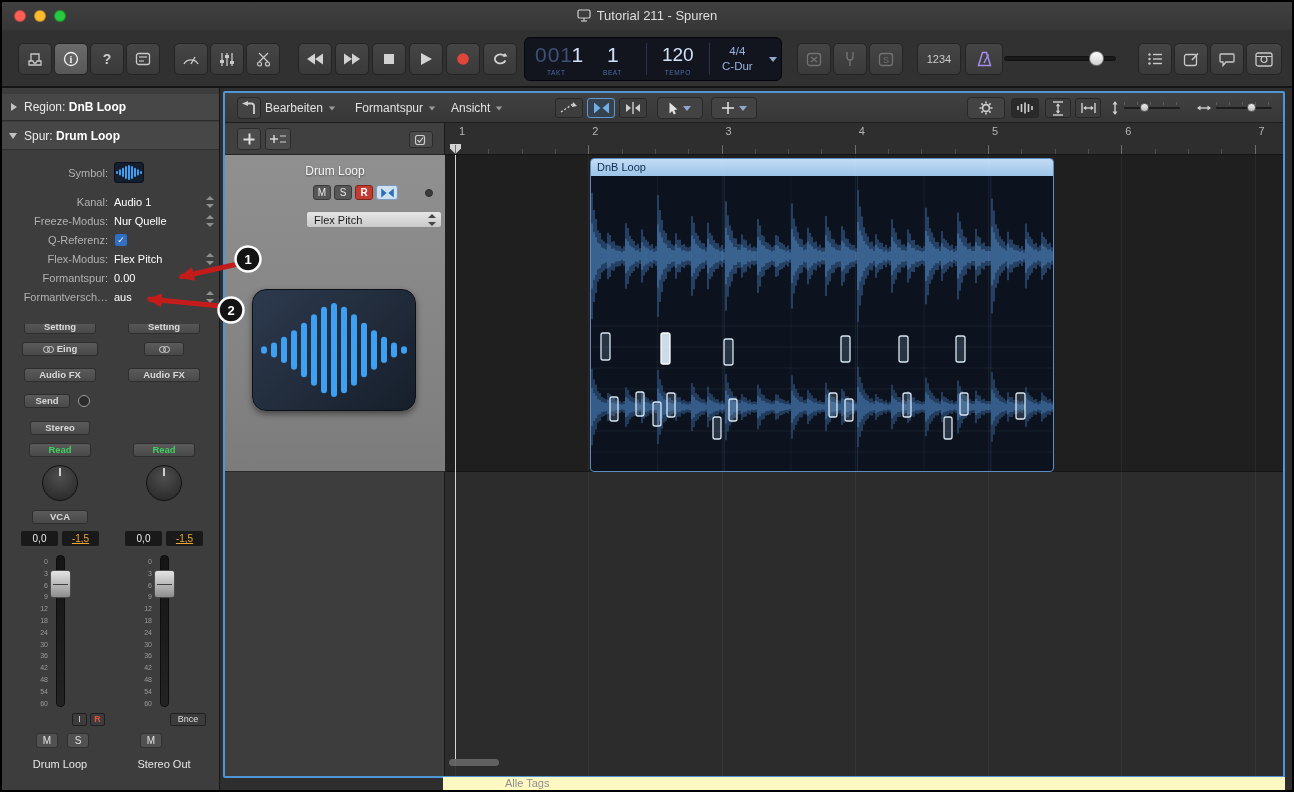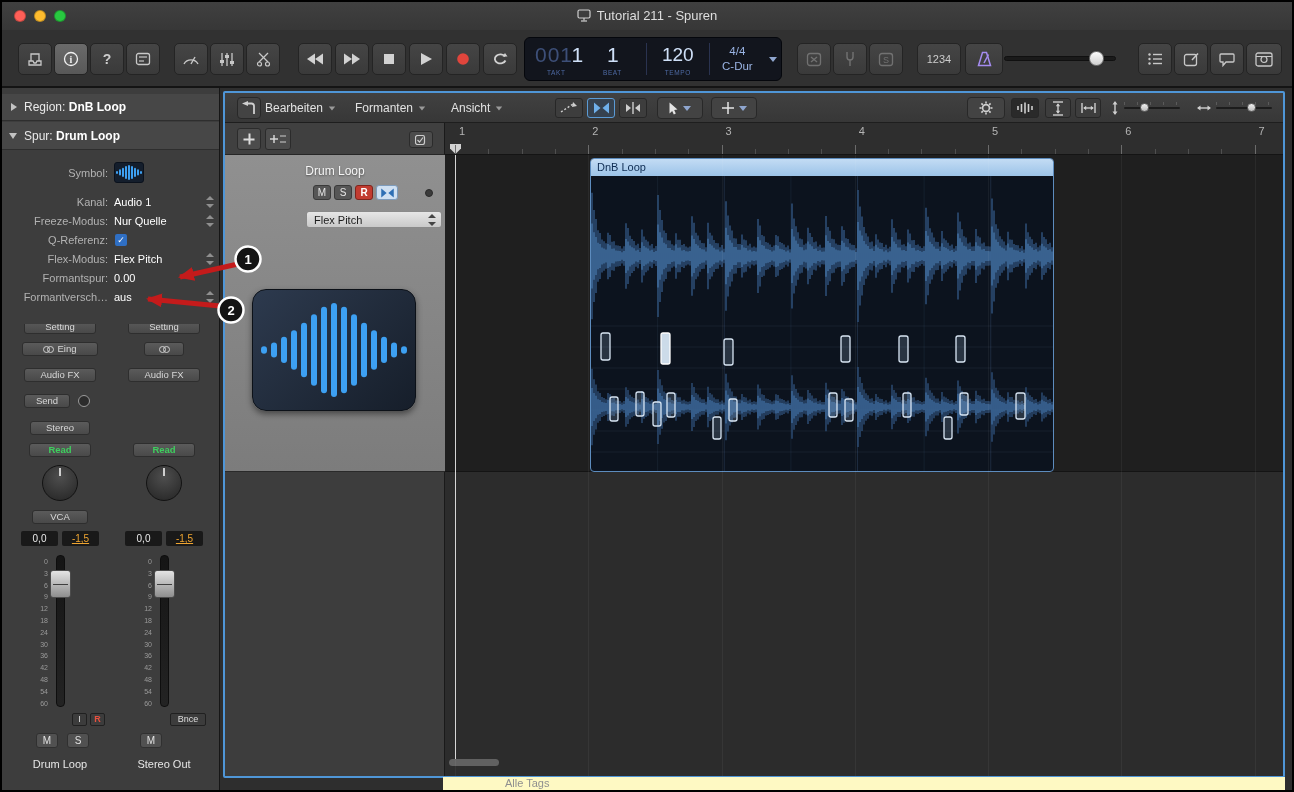--- a/index.html
+++ b/index.html
@@ -78,21 +78,21 @@
   .p-stepper .tu{position:absolute;top:0;left:0;border-left:4px solid transparent;border-right:4px solid transparent;
     border-bottom:4px solid #8f8f8f;}
   .p-stepper .td{position:absolute;bottom:0;left:0;border-left:4px solid transparent;border-right:4px solid transparent;
     border-top:4px solid #8f8f8f;}
 
   
   .strips{position:absolute;left:8px;top:236px;width:206px;height:452px;overflow:hidden;}
   .strip{position:absolute;top:0;width:100px;height:452px;}
   .csb{position:absolute;height:14px;background:linear-gradient(#5b5b5b,#494949);
     border:1px solid #2e2e2e;border-radius:3px;color:#d8d8d8;font-size:9.5px;line-height:12px;
-    text-align:center;overflow:hidden;}
+    text-align:center;overflow:hidden;font-weight:bold;}
   .csb.read{color:#3ecf5e;font-weight:bold;}
   .stereo-ic{display:inline-block;margin-right:3px;vertical-align:-1px;}
   .stereo-ic i{display:inline-block;width:7px;height:7px;border:1px solid #cfcfcf;border-radius:50%;}
   .stereo-ic i+i{margin-left:-3px;}
   .send-knob{position:absolute;width:12px;height:12px;border:1px solid #9a9a9a;border-radius:50%;
     background:#2c2c2c;}
   .knob{position:absolute;width:36px;height:36px;border-radius:50%;
     background:radial-gradient(circle at 50% 32%,#4e4e4e,#242424);border:1px solid #121212;}
   .knob:after{content:"";position:absolute;left:50%;top:2px;width:2px;height:8px;margin-left:-1px;
     background:#cfcfcf;}
@@ -524,21 +524,21 @@
         <svg width="15" height="14" viewBox="0 0 15 14">
           <path d="M12,13 L12,5 Q12,2.5 9.5,2.5 L4,2.5" fill="none" stroke="#d0d0d0" stroke-width="1.8"></path>
           <polygon points="6,0 0,2.5 6,5" fill="#d0d0d0"></polygon>
         </svg>
       </div>
       <div class="emenu" style="left:34px">
         <span>Bearbeiten</span>
           <i class="chev-dn"></i>
       </div>
       <div class="emenu" style="left:124px">
-        <span>Formanten</span>
+        <span>Formantspur</span>
           <i class="chev-dn"></i>
       </div>
       <div class="emenu" style="left:220px">
         <span>Ansicht</span>
           <i class="chev-dn"></i>
       </div>
 
       <div class="eicon" style="left:330px">
         <svg width="18" height="12" viewBox="0 0 18 12">
           <line x1="1" y1="10" x2="13" y2="2" stroke="#cfcfcf" stroke-width="1.4" stroke-dasharray="2,2"></line>

